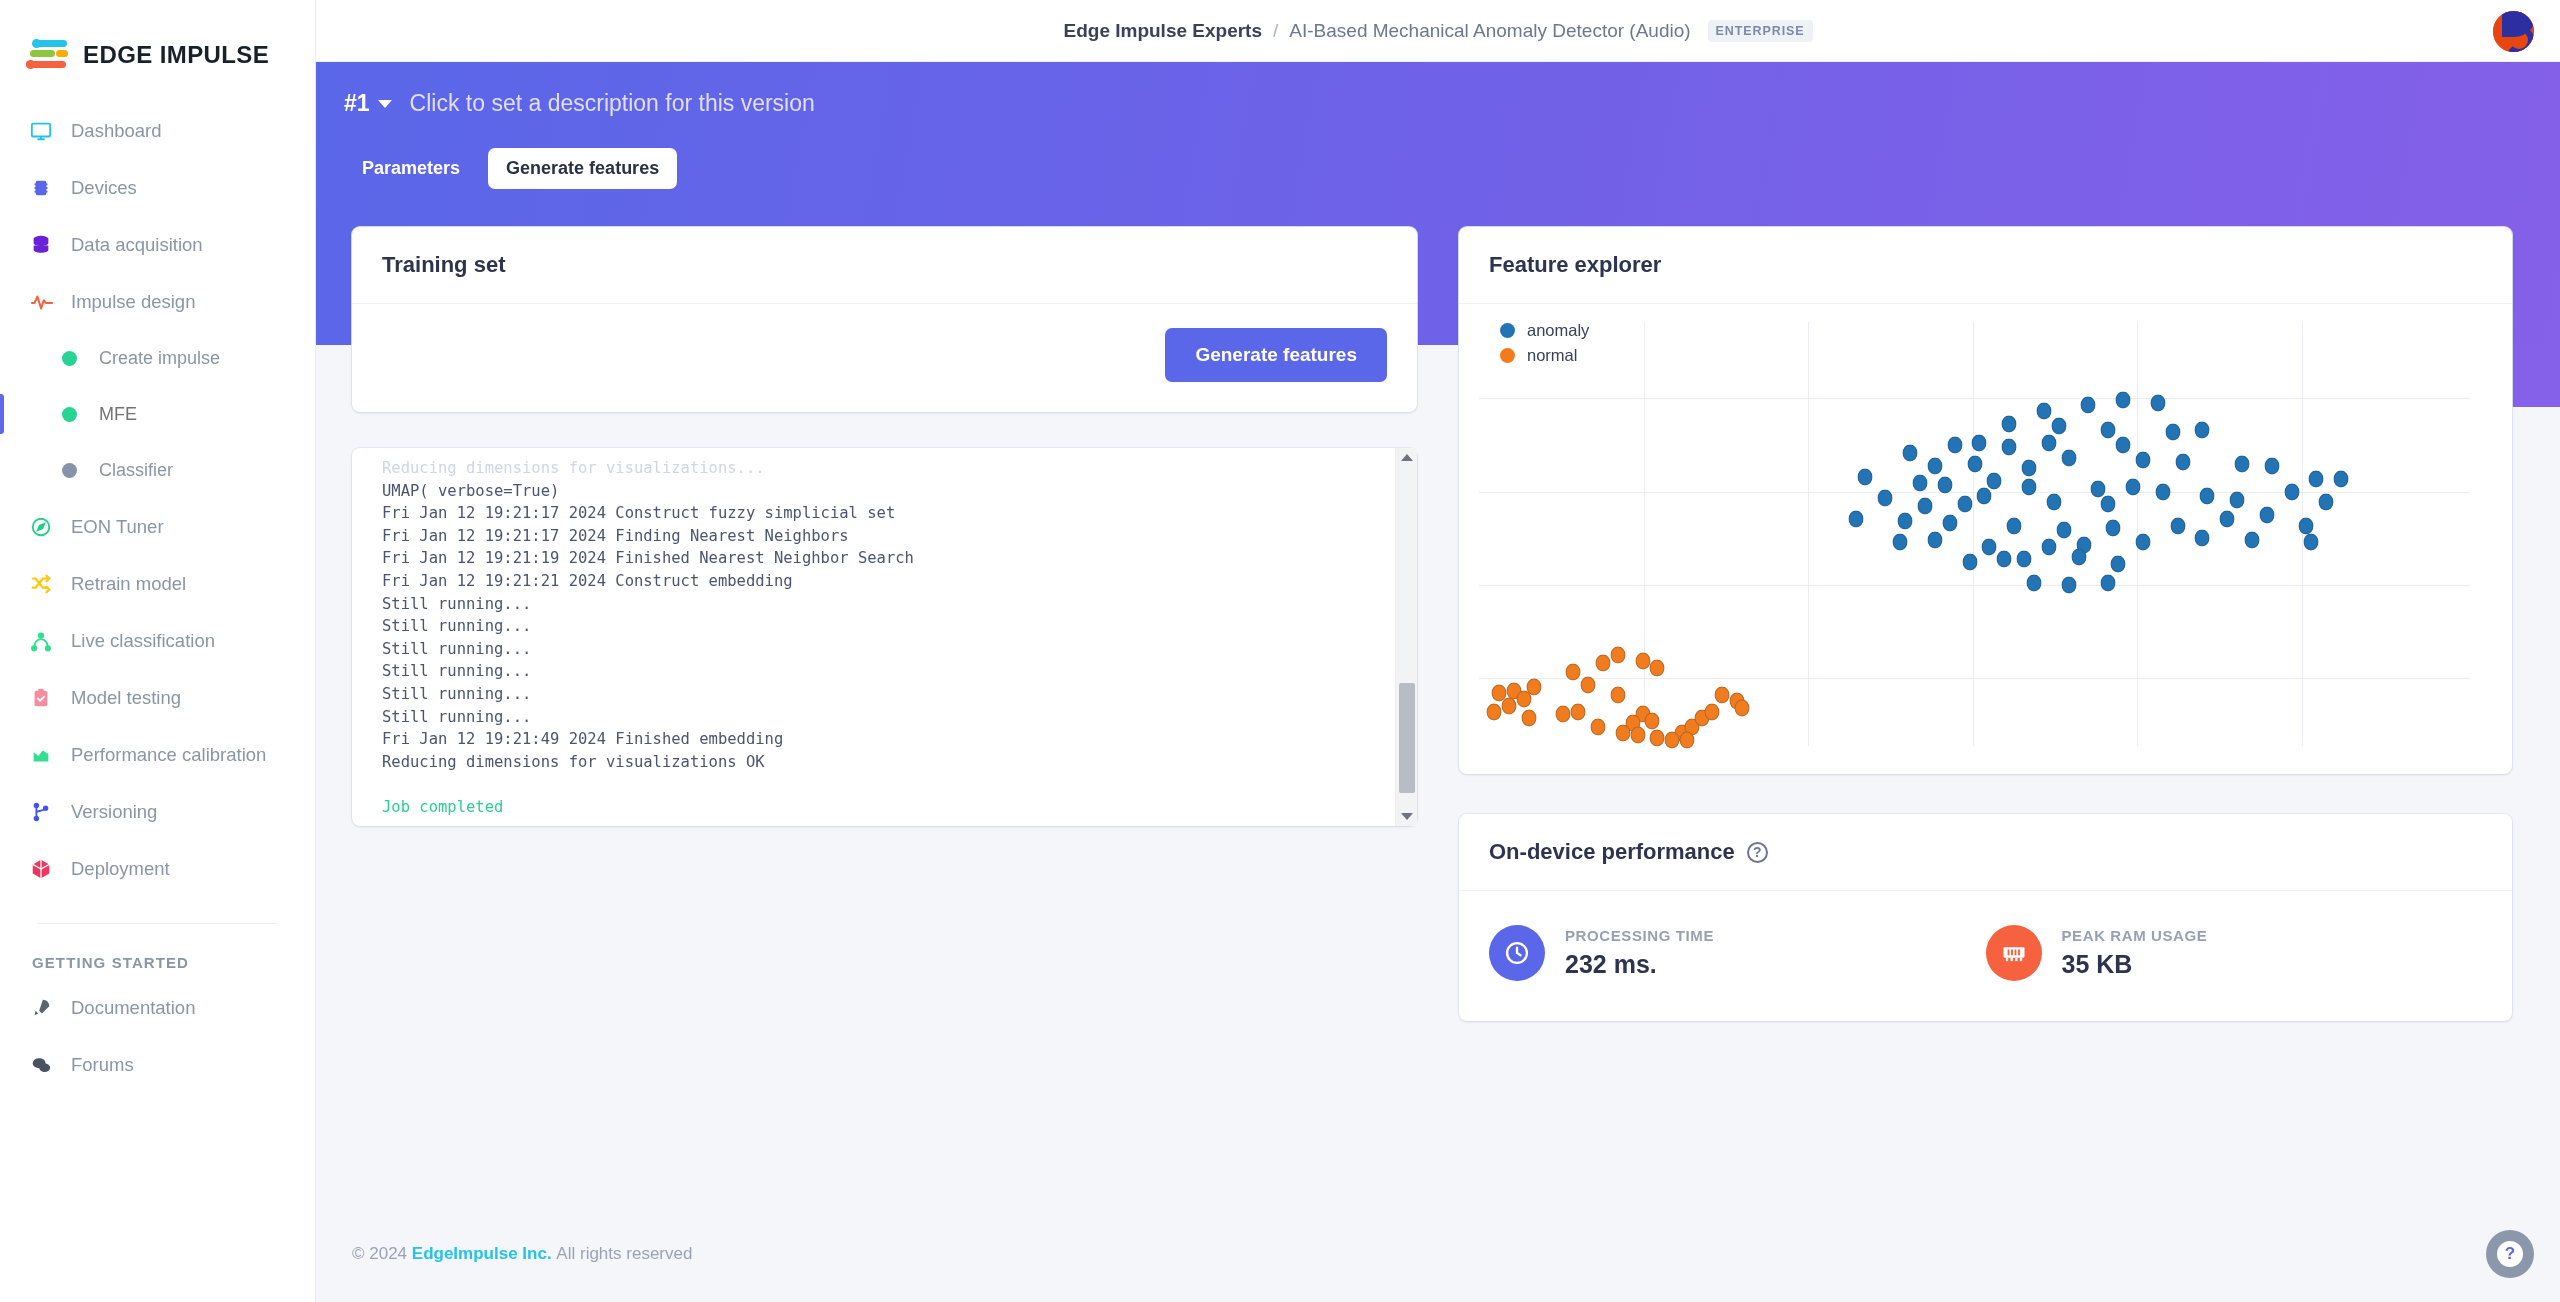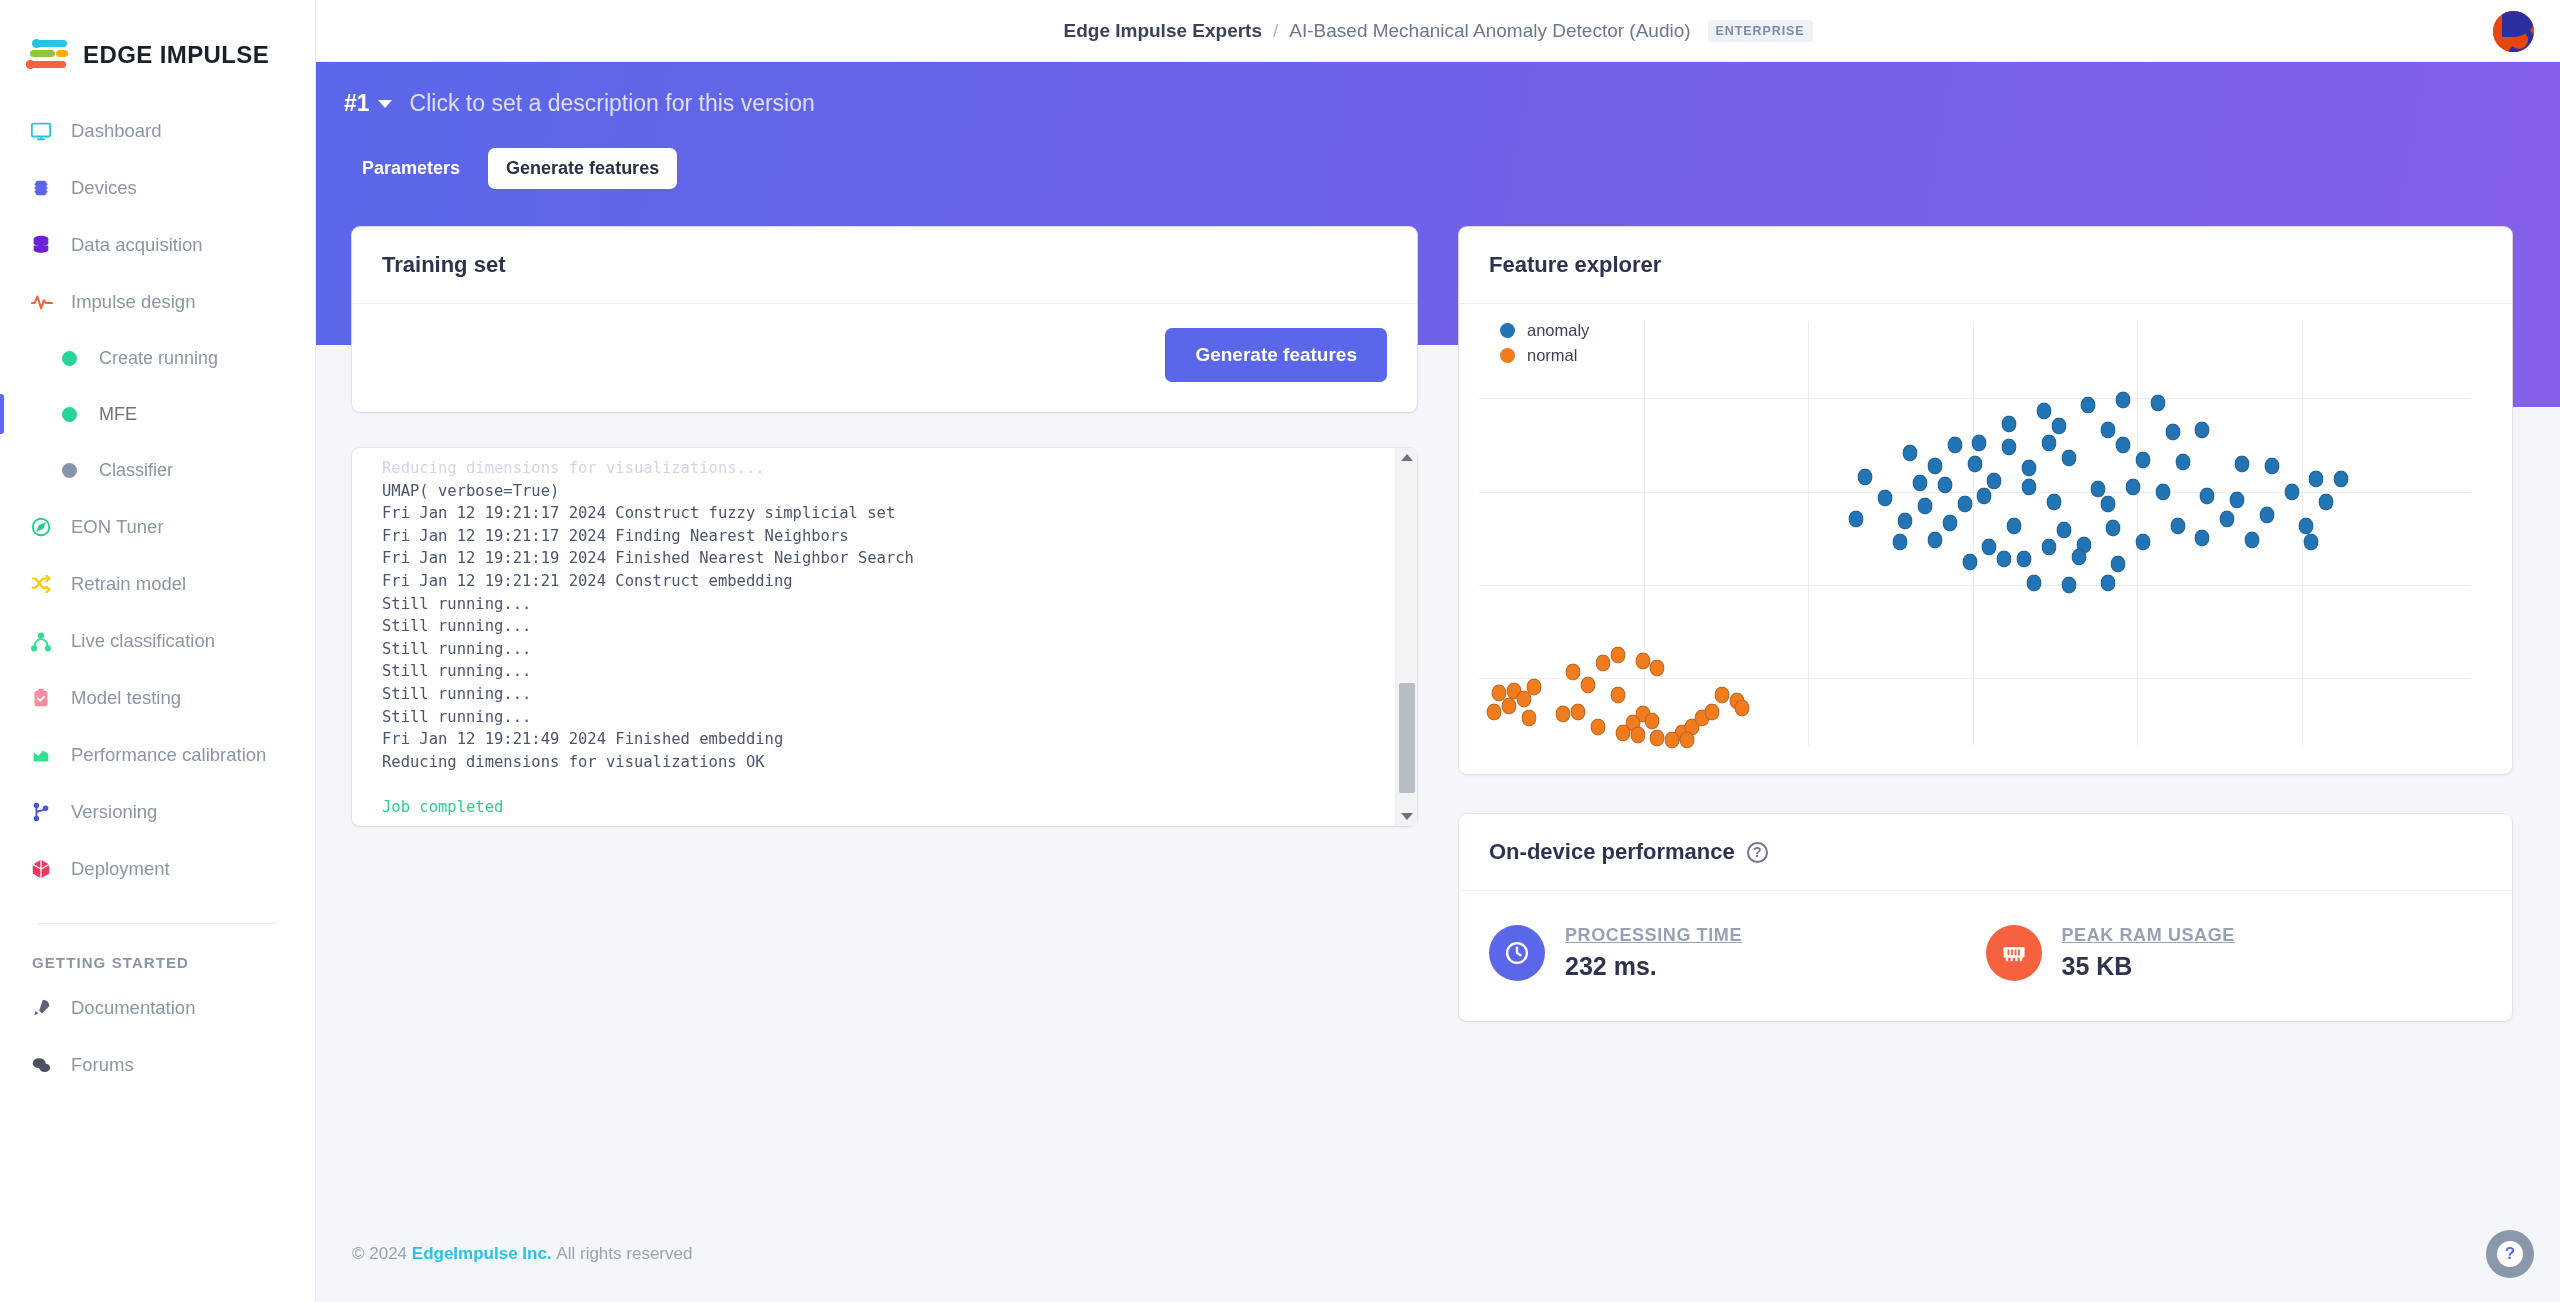--- a/index.html
+++ b/index.html
@@ -181,21 +181,21 @@
 
   
   .perf-body { display: flex; padding: 34px 30px 40px 30px; gap: 0; }
   .perf-item { display: flex; align-items: center; gap: 20px; width: 50%; }
   .perf-ico {
     width: 56px; height: 56px; flex: 0 0 56px; border-radius: 50%;
     display: flex; align-items: center; justify-content: center; color: #fff;
   }
   .perf-ico.clock { background: #5a67e8; }
   .perf-ico.ram { background: #f6623f; }
-  .perf-label { font-size: 18px; letter-spacing: .6px; color: #97a0b4; font-weight: 600; text-transform: uppercase; text-decoration: underline; }
+  .perf-label { font-size: 15px; letter-spacing: .6px; color: #97a0b4; font-weight: 600; text-transform: uppercase; }
   .perf-value { font-size: 25px; font-weight: 700; color: #2e3450; margin-top: 6px; }
   .qmark {
     width: 21px; height: 21px; border-radius: 50%; border: 2px solid #6e7790;
     color: #6e7790; font-size: 14px; font-weight: 700; display: inline-flex;
     align-items: center; justify-content: center; cursor: pointer;
   }
 
   
   .footer {
     position: absolute; left: 0; right: 0; bottom: 0; height: 96px;
@@ -271,21 +271,21 @@
             <path d="M2 13h3l3-7 4 13 3-9 2 3h7"></path>
           </svg>
         </span>
         <span class="nav-label">Impulse design</span>
       </div>
 
       <div class="nav-item nav-sub">
         <span class="nav-ico">
             <span class="dot" style="background:#27d496"></span>
           </span>
-        <span class="nav-label">Create running</span>
+        <span class="nav-label">Create impulse</span>
       </div>
 
       <div class="nav-item nav-sub active">
         <span class="nav-ico">
             <span class="dot" style="background:#27d496"></span>
           </span>
         <span class="nav-label">MFE</span>
       </div>
 
       <div class="nav-item nav-sub">

